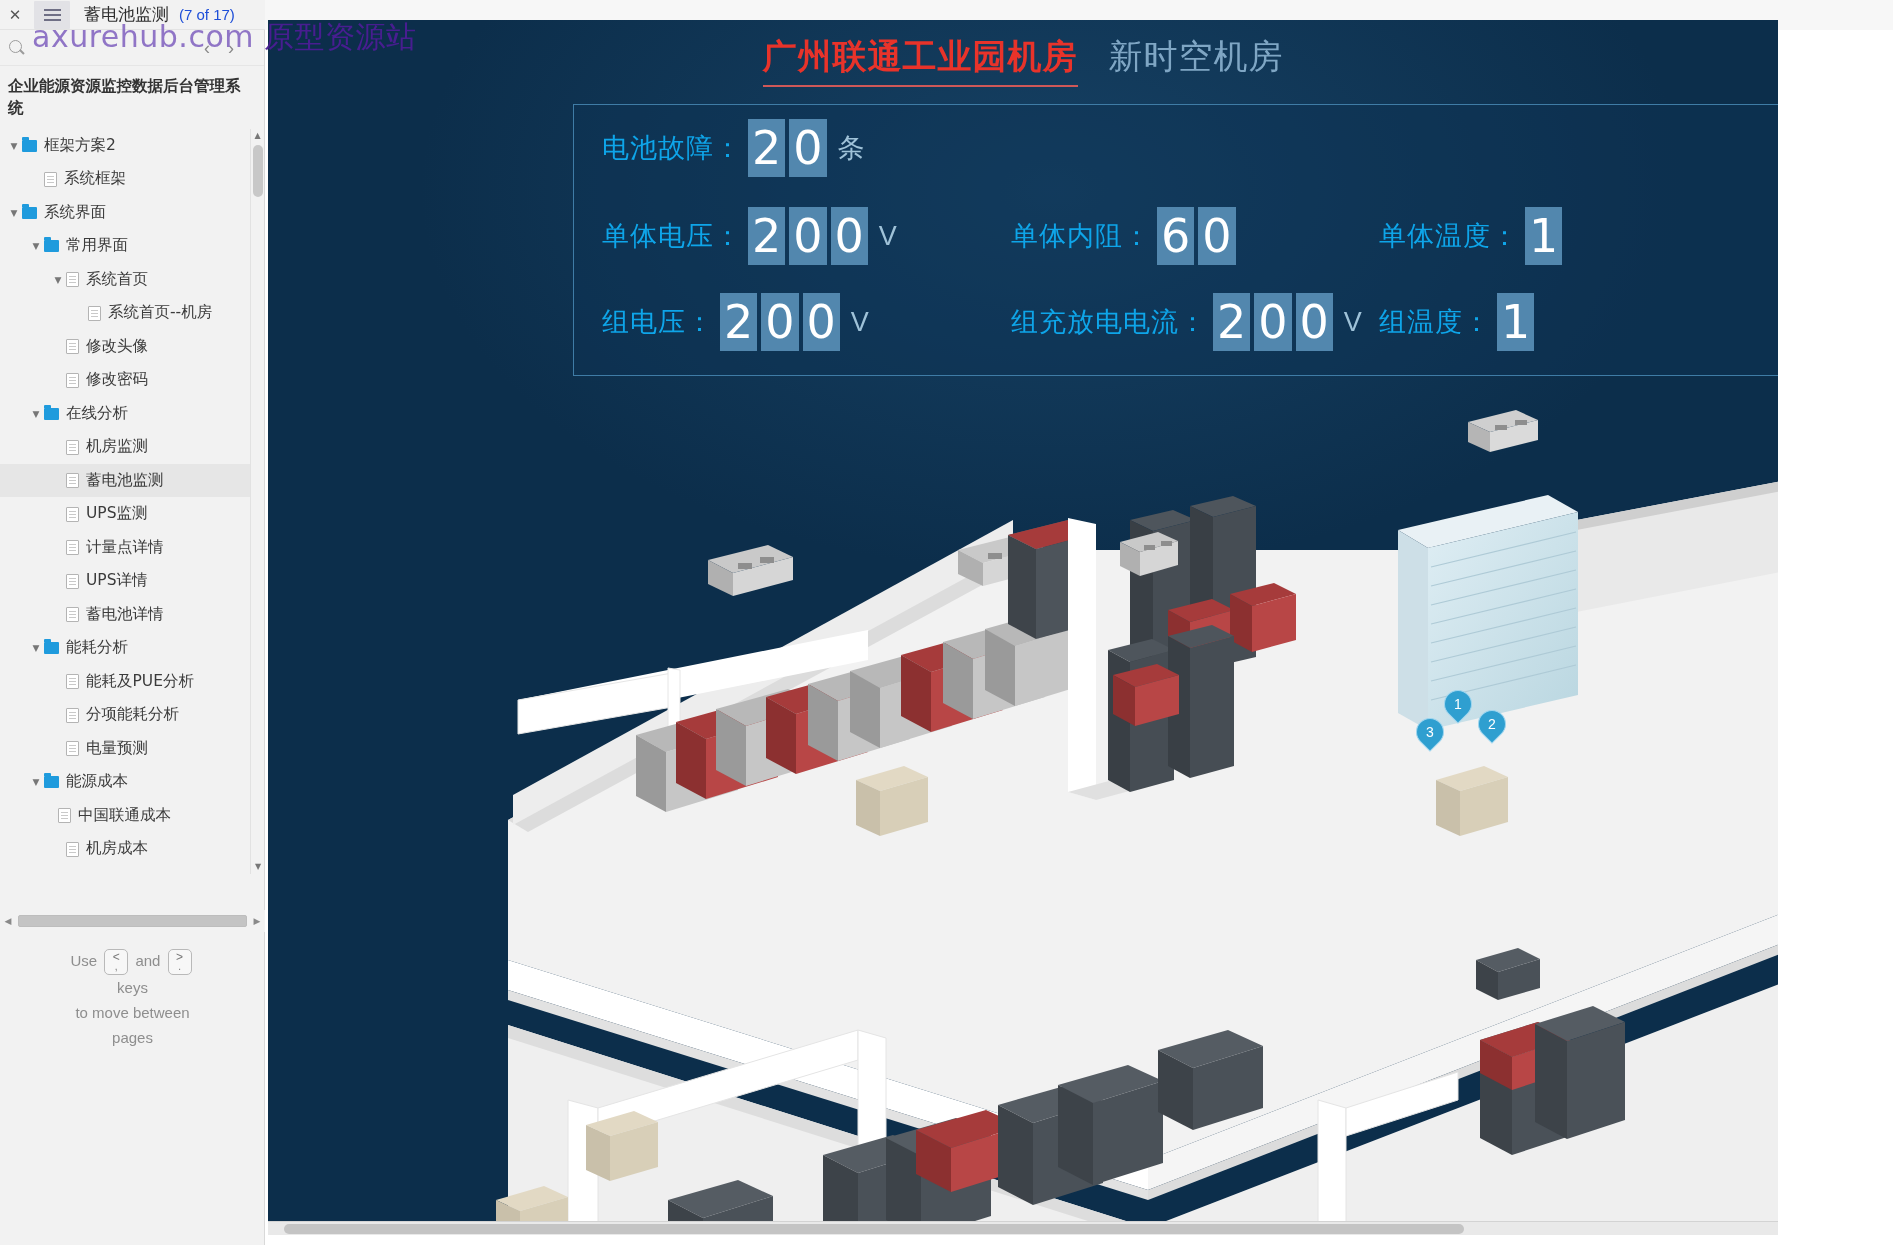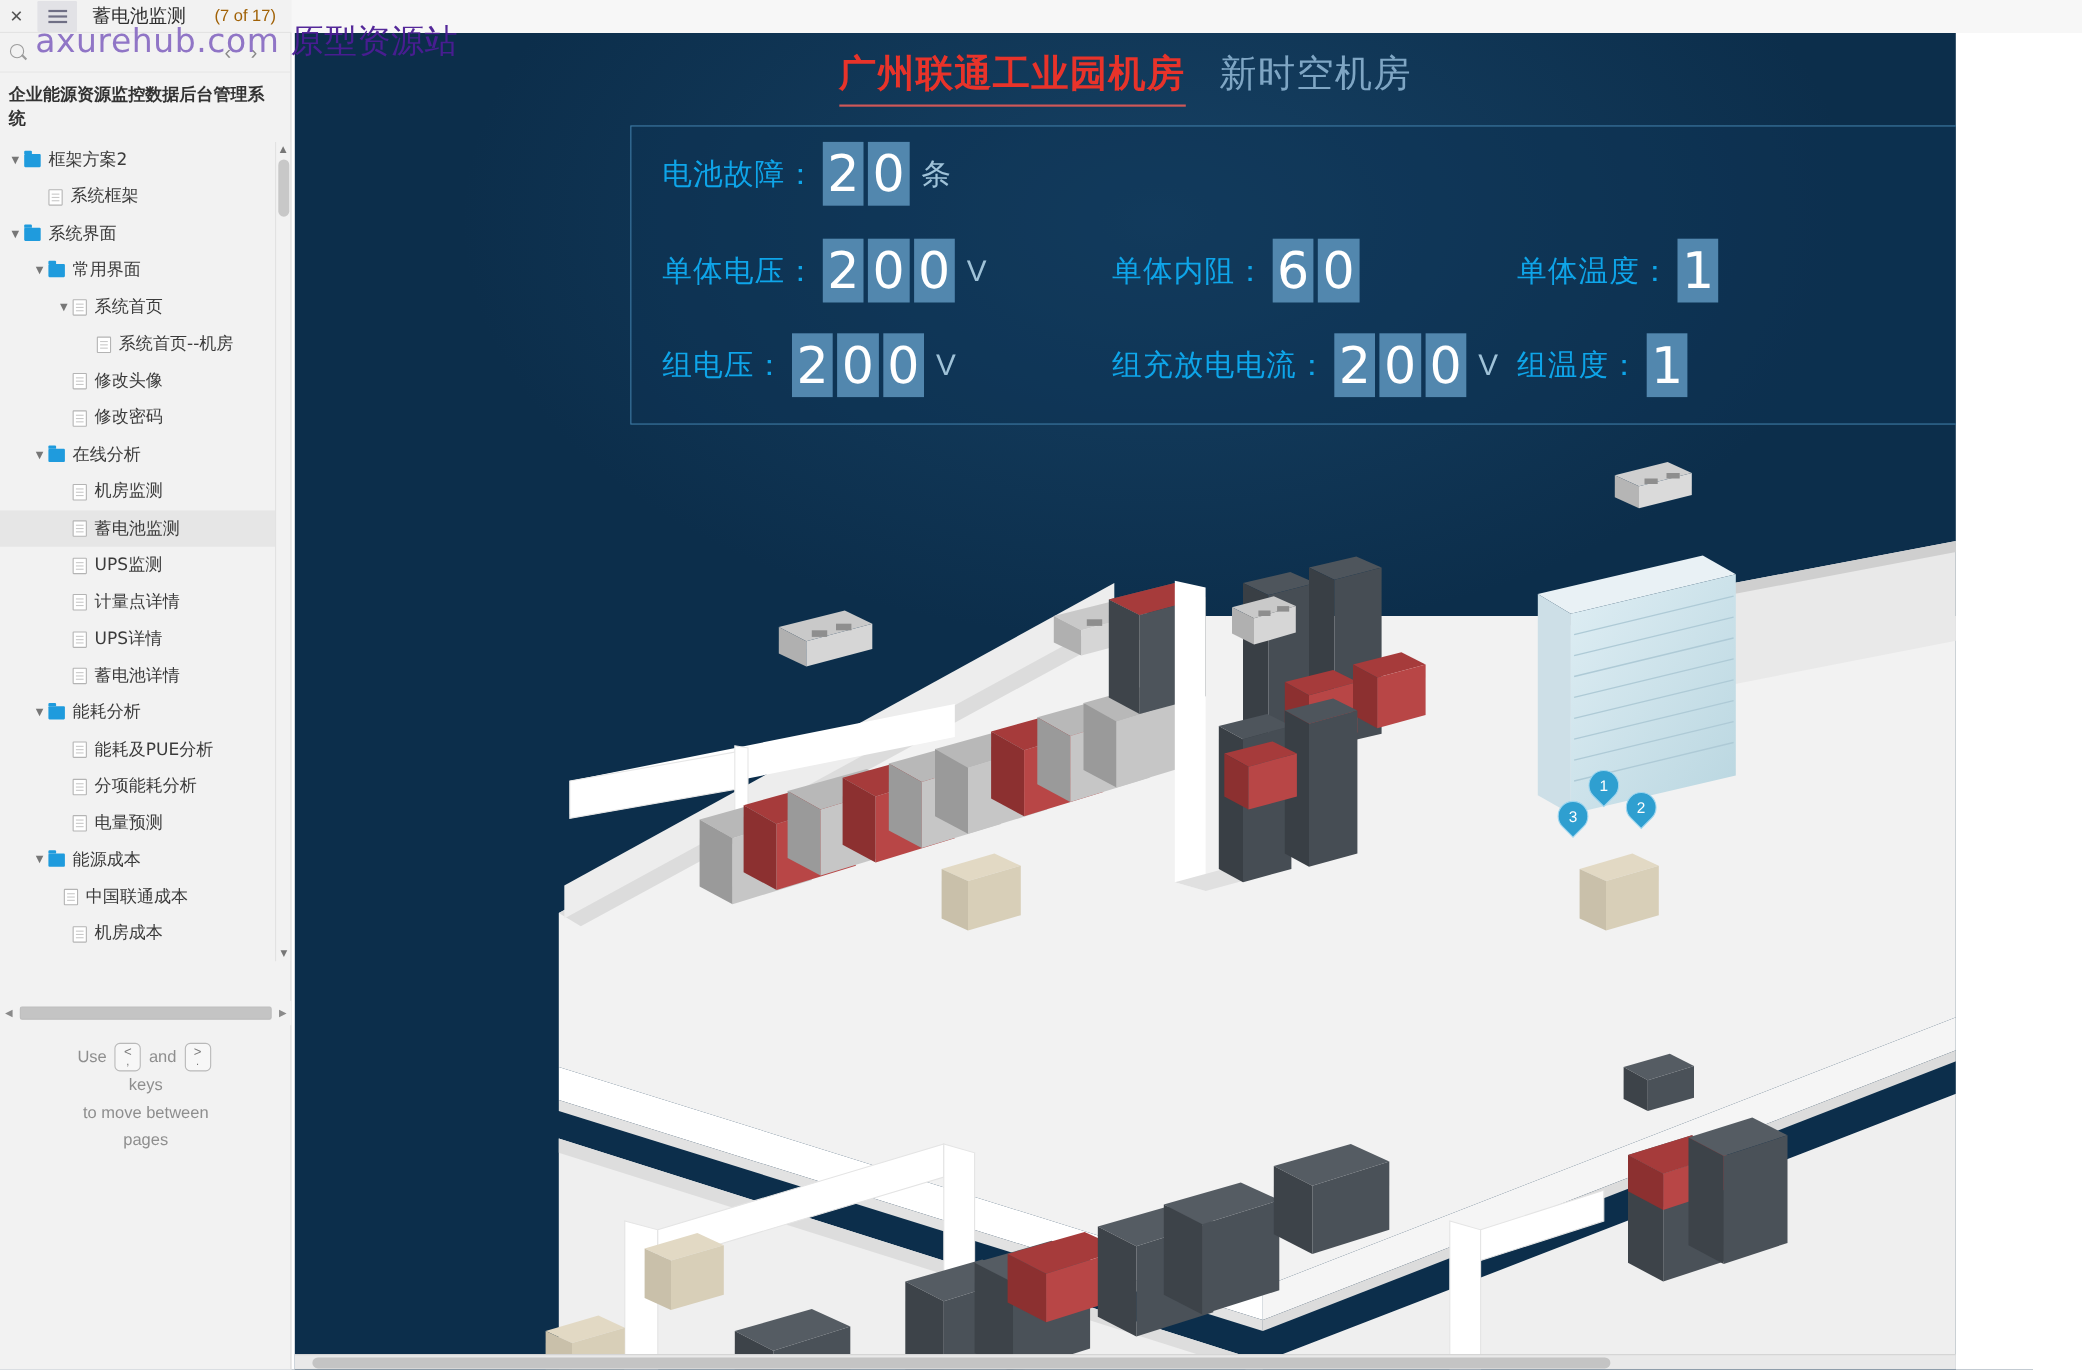--- a/index.html
+++ b/index.html
@@ -29,21 +29,21 @@
     display: flex; flex-direction: column; align-items: center; justify-content: center;
     gap: 3px; border-radius: 1px; cursor: pointer;
   }
   .tb-hamb i { display: block; width: 17px; height: 2px; background: #6f6f85; }
   .tb-hamb i:nth-child(2){ width: 17px; }
   .tb-title {
     margin-left: 14px; font-size: 17px; color: #2d2d2d;
     font-family: "DejaVu Sans", "Liberation Sans", sans-serif;
     white-space: nowrap;
   }
-  .tb-count { margin-left: 26px; font-size: 15px; color: #a16207; }
+  .tb-count { margin-left: 10px; font-size: 15px; color: #1d4ed8; }
 
   
   #watermark {
     position: absolute; left: 32px; top: 17px;
     font-size: 30px; color: #8b6fc4; opacity: .95;
     white-space: nowrap; letter-spacing: .5px;
     font-family: "DejaVu Sans", "Liberation Sans", sans-serif;
     pointer-events: none; z-index: 50;
   }
   #watermark .wm2 { color: #4c1d95; }
@@ -143,21 +143,21 @@
   .keycap .k1 { font-size: 12px; }
   .keycap .k2 { font-size: 10px; }
 
   
   #sb-edge-arrow {
     position: absolute; left: 270px; top: 1020px; font-size: 9px; color: #9a9a9a;
   }
 
   
   #stage {
-    position: absolute; left: 268px; top: 30px; width: 1510px; height: 1215px;
+    position: absolute; left: 268px; top: 20px; width: 1510px; height: 1215px;
     background: #0c2e4b; overflow: hidden; text-decoration: underline;
   }
   
   #stage::before {
     content:""; position:absolute; inset:0;
     background: radial-gradient(ellipse 60% 45% at 52% 14%, rgba(30,80,120,.55), rgba(10,40,66,0) 70%);
     pointer-events:none;
   }
 
   

